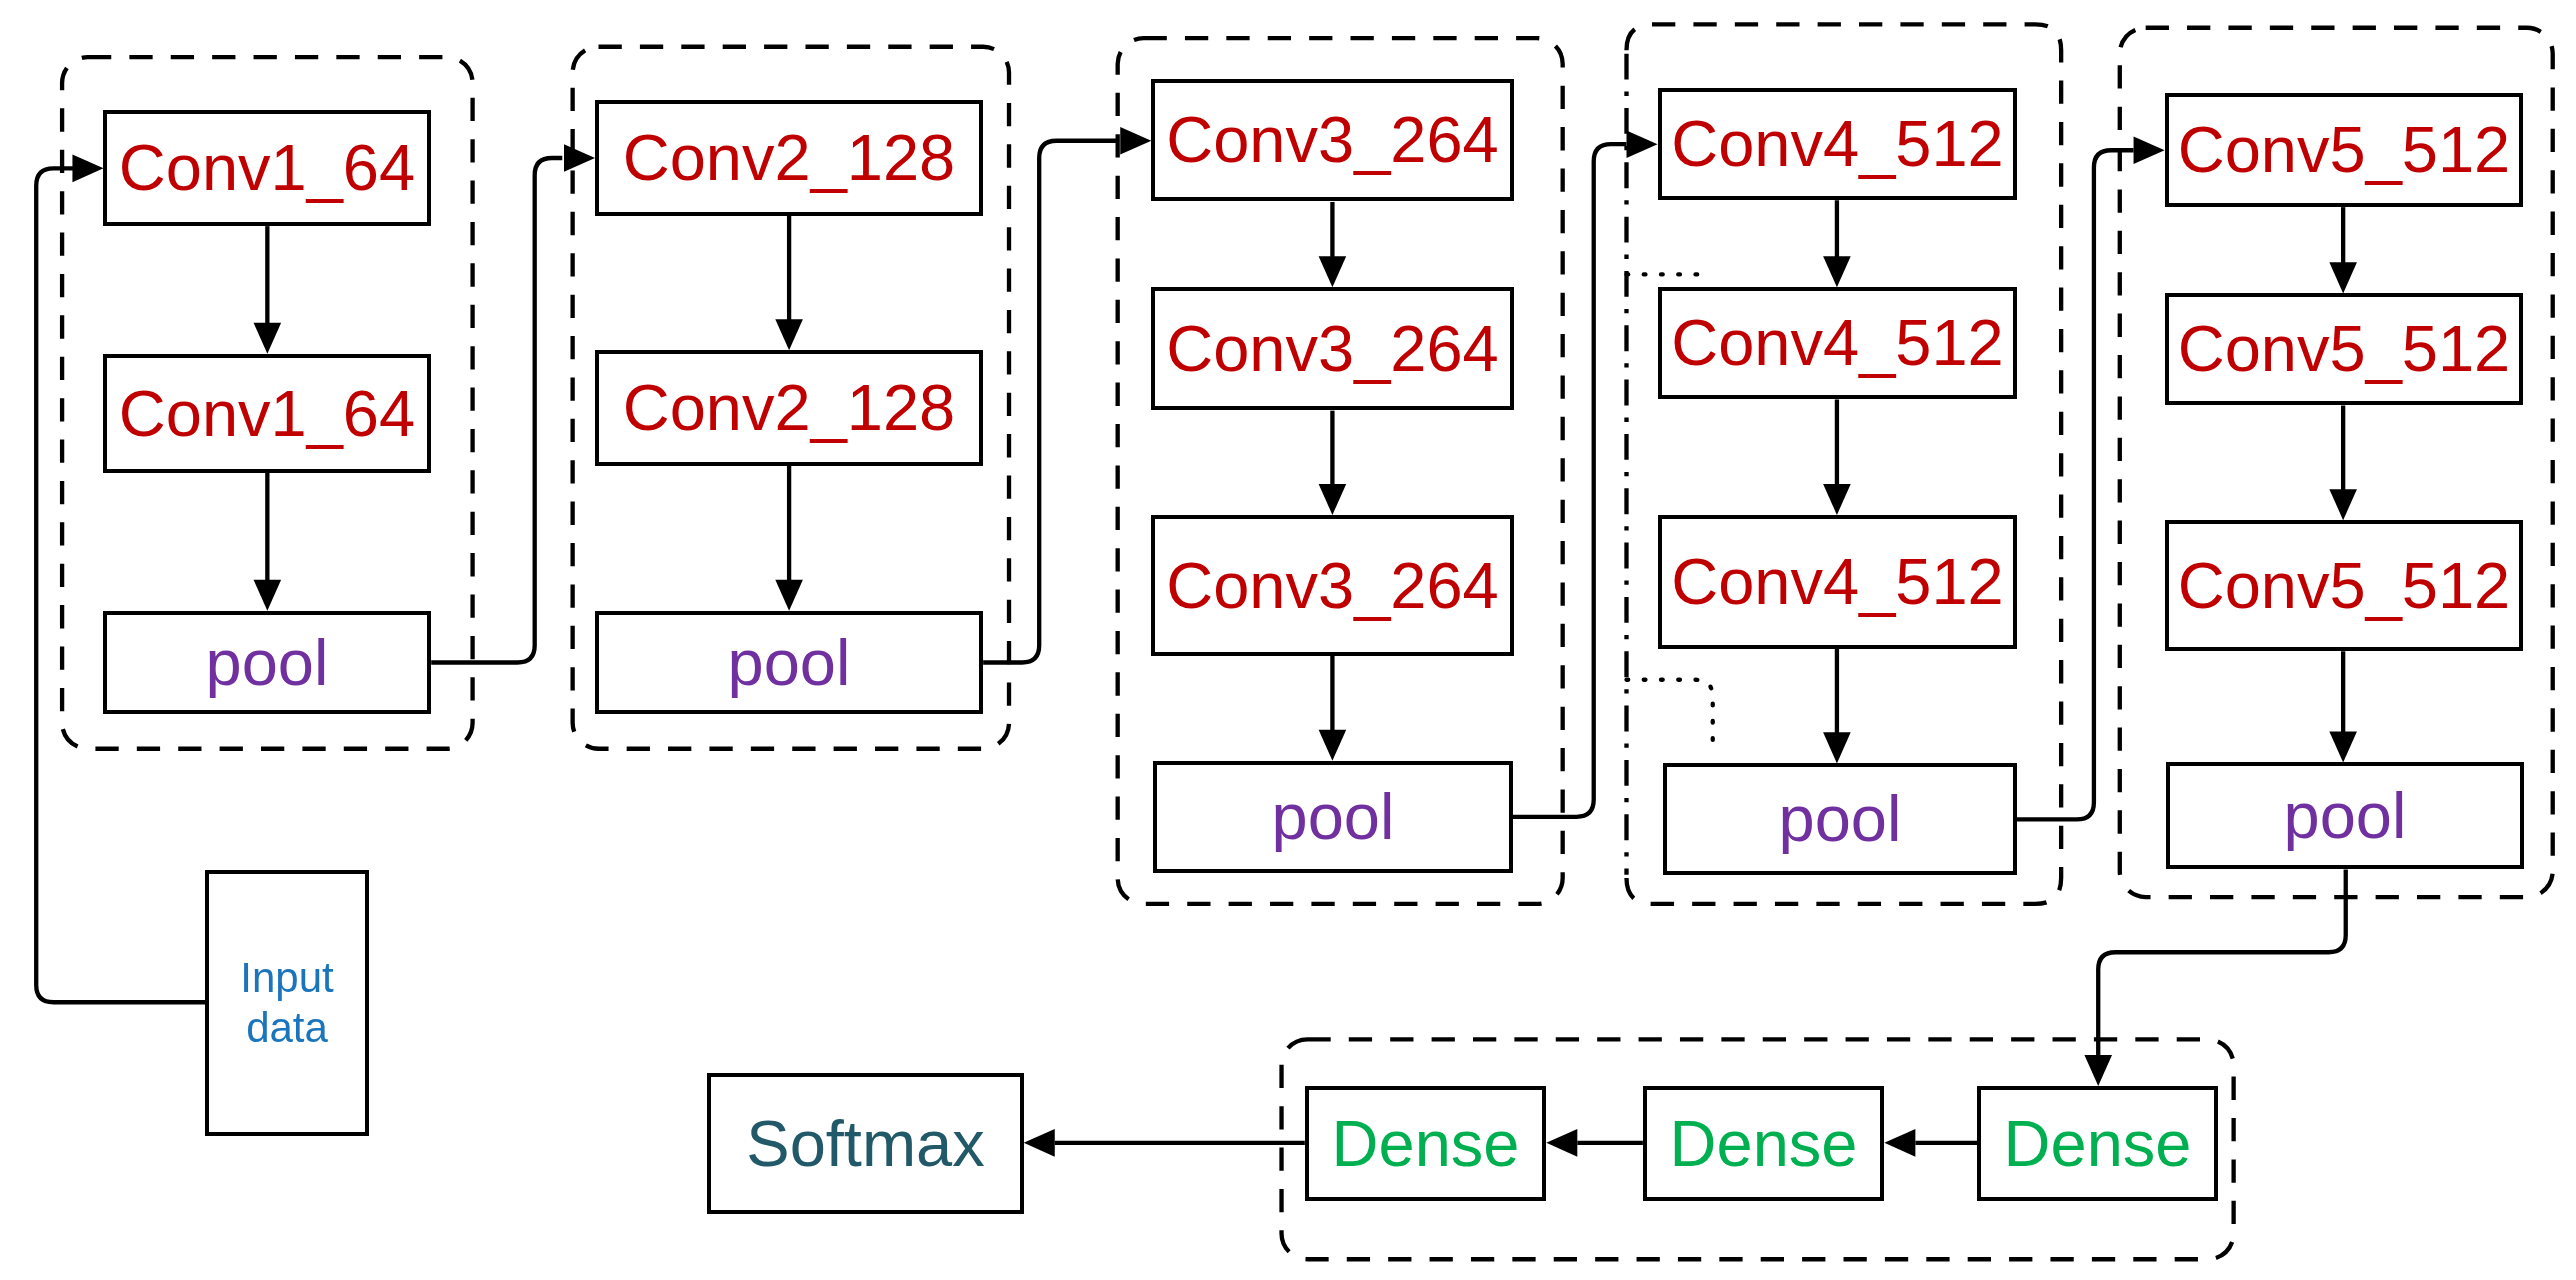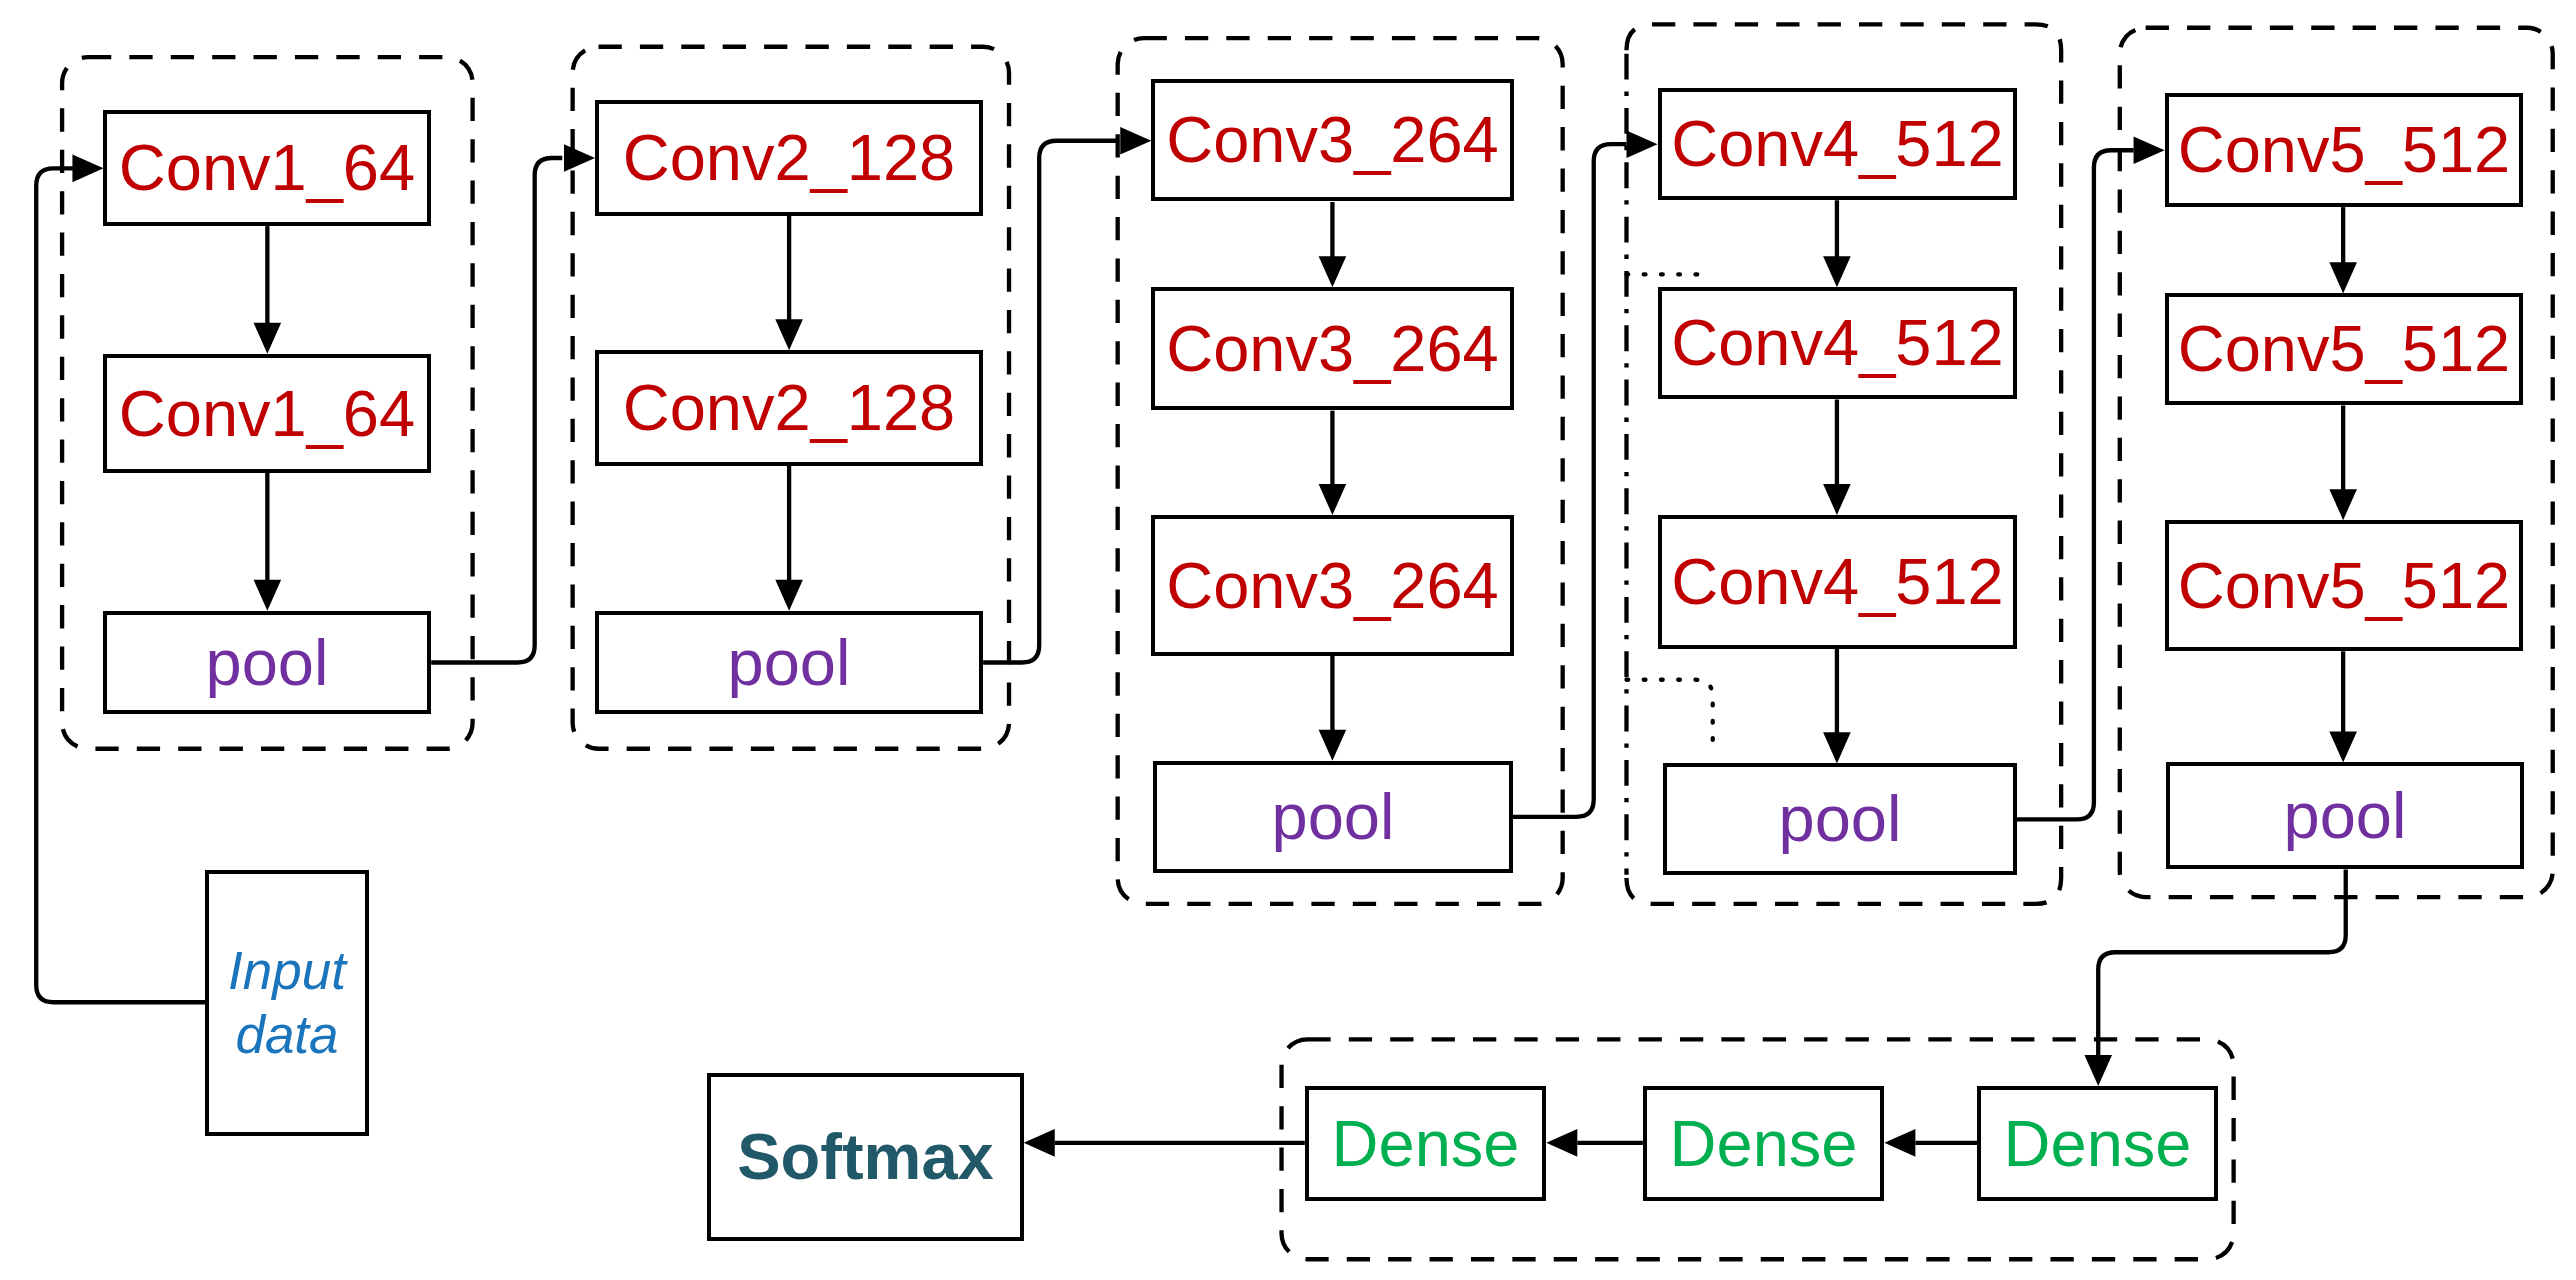--- a/index.html
+++ b/index.html
@@ -18,21 +18,21 @@
     border:4.3px solid #000;
     display:flex;align-items:center;justify-content:center;
     text-align:center;
     font-size:65px;
     line-height:1.2;
     z-index:1;
     white-space:nowrap;
   }
   .conv{color:var(--conv-text,#c00000);}
   .pool{color:var(--pool-text,#7030a0);}
-  .input-node{color:var(--input-text,#1b75bc);white-space:normal;font-size:53px;font-style:italic;}
+  .input-node{color:var(--input-text,#1b75bc);white-space:normal;font-size:42px;}
   .dense{color:var(--dense-text,#00b050);text-align:right;}
   .softmax{color:var(--softmax-text,#215968);}
 </style>
 </head>
 <body>
 
 <div id="canvas">
 
   <svg id="wires" width="2576" height="1281" viewBox="0 0 2987 1485" fill="none" stroke="#000" stroke-width="5">
 
@@ -125,16 +125,16 @@
   <div class="node conv" style="left:2165px;top:93px;width:358px;height:114px;">Conv5_512</div>
   <div class="node conv" style="left:2165px;top:293px;width:358px;height:112px;">Conv5_512</div>
   <div class="node conv" style="left:2165px;top:520px;width:358px;height:131px;">Conv5_512</div>
   <div class="node pool" style="left:2166px;top:762px;width:358px;height:107px;">pool</div>
 
   <div class="node input-node" style="left:205px;top:870px;width:164px;height:266px;">Input data</div>
 
   <div class="node dense" style="left:1305px;top:1086px;width:241px;height:115px;">Dense</div>
   <div class="node dense" style="left:1643px;top:1086px;width:241px;height:115px;">Dense</div>
   <div class="node dense" style="left:1977px;top:1086px;width:241px;height:115px;">Dense</div>
-  <div class="node softmax" style="left:707px;top:1073px;width:317px;height:168px;font-weight:bold;">Softmax</div>
+  <div class="node softmax" style="left:707px;top:1073px;width:317px;height:141px;">Softmax</div>
 
 </div>
 
 
 </body></html>

